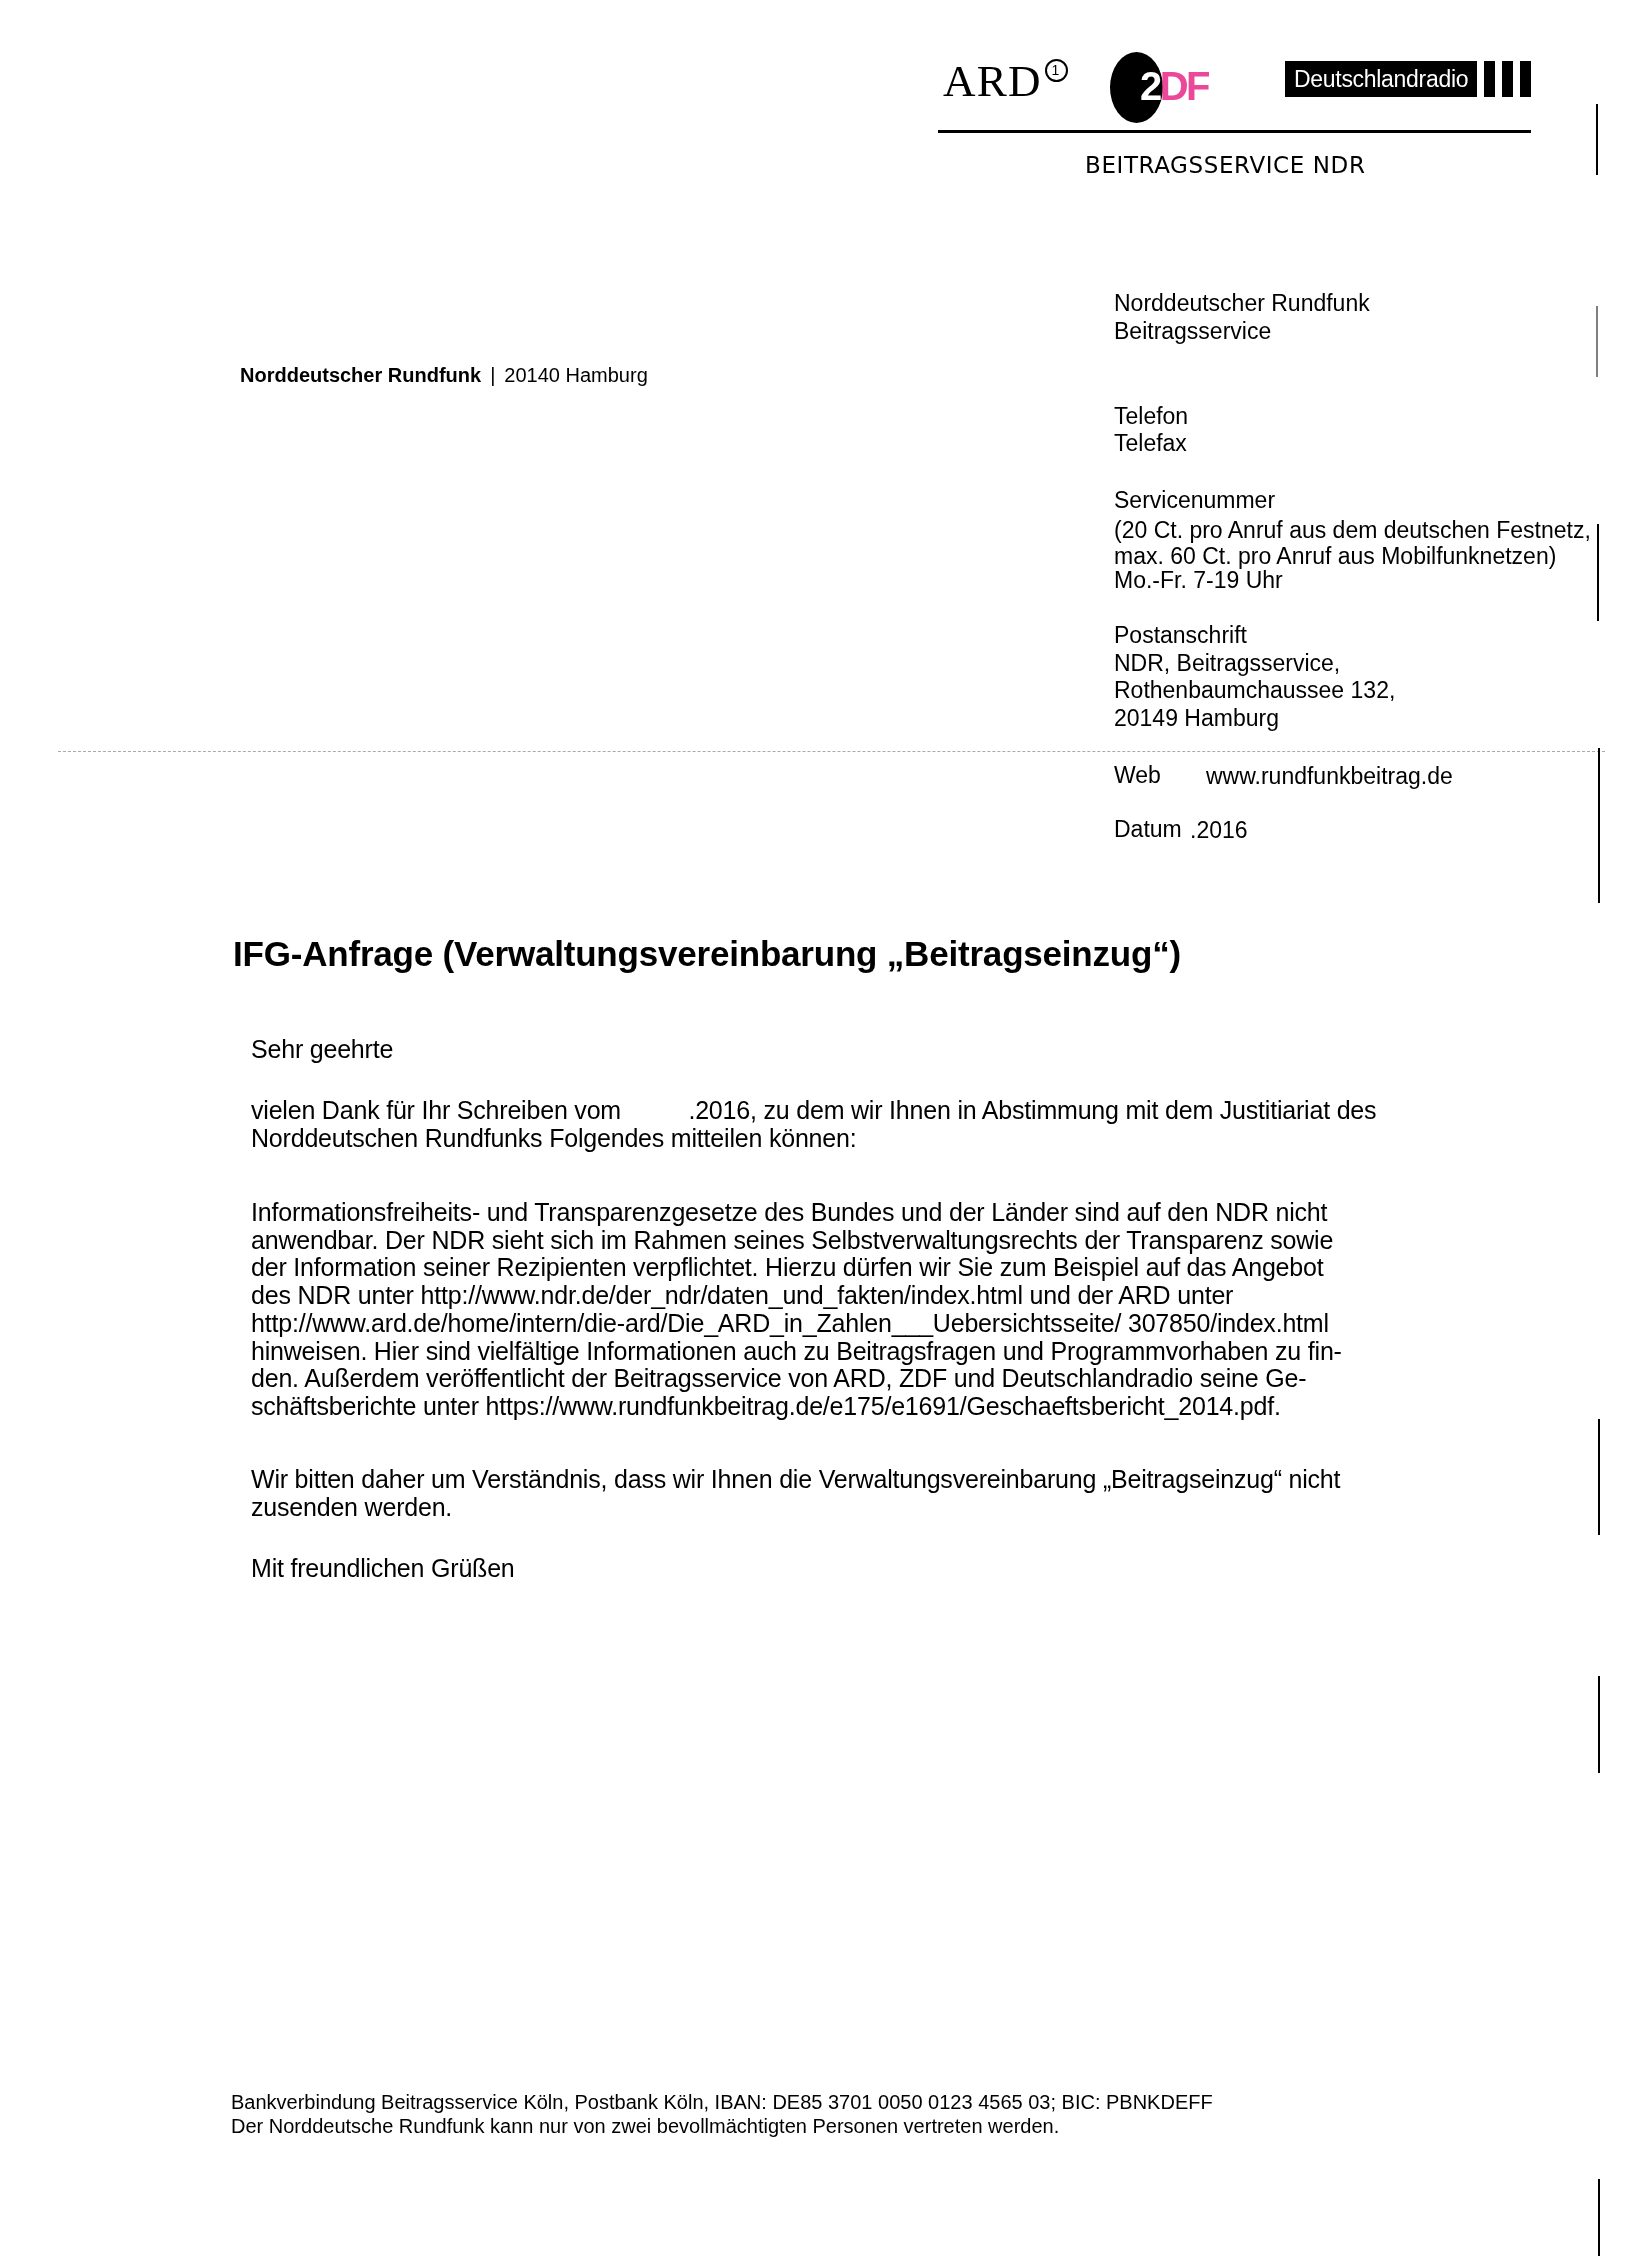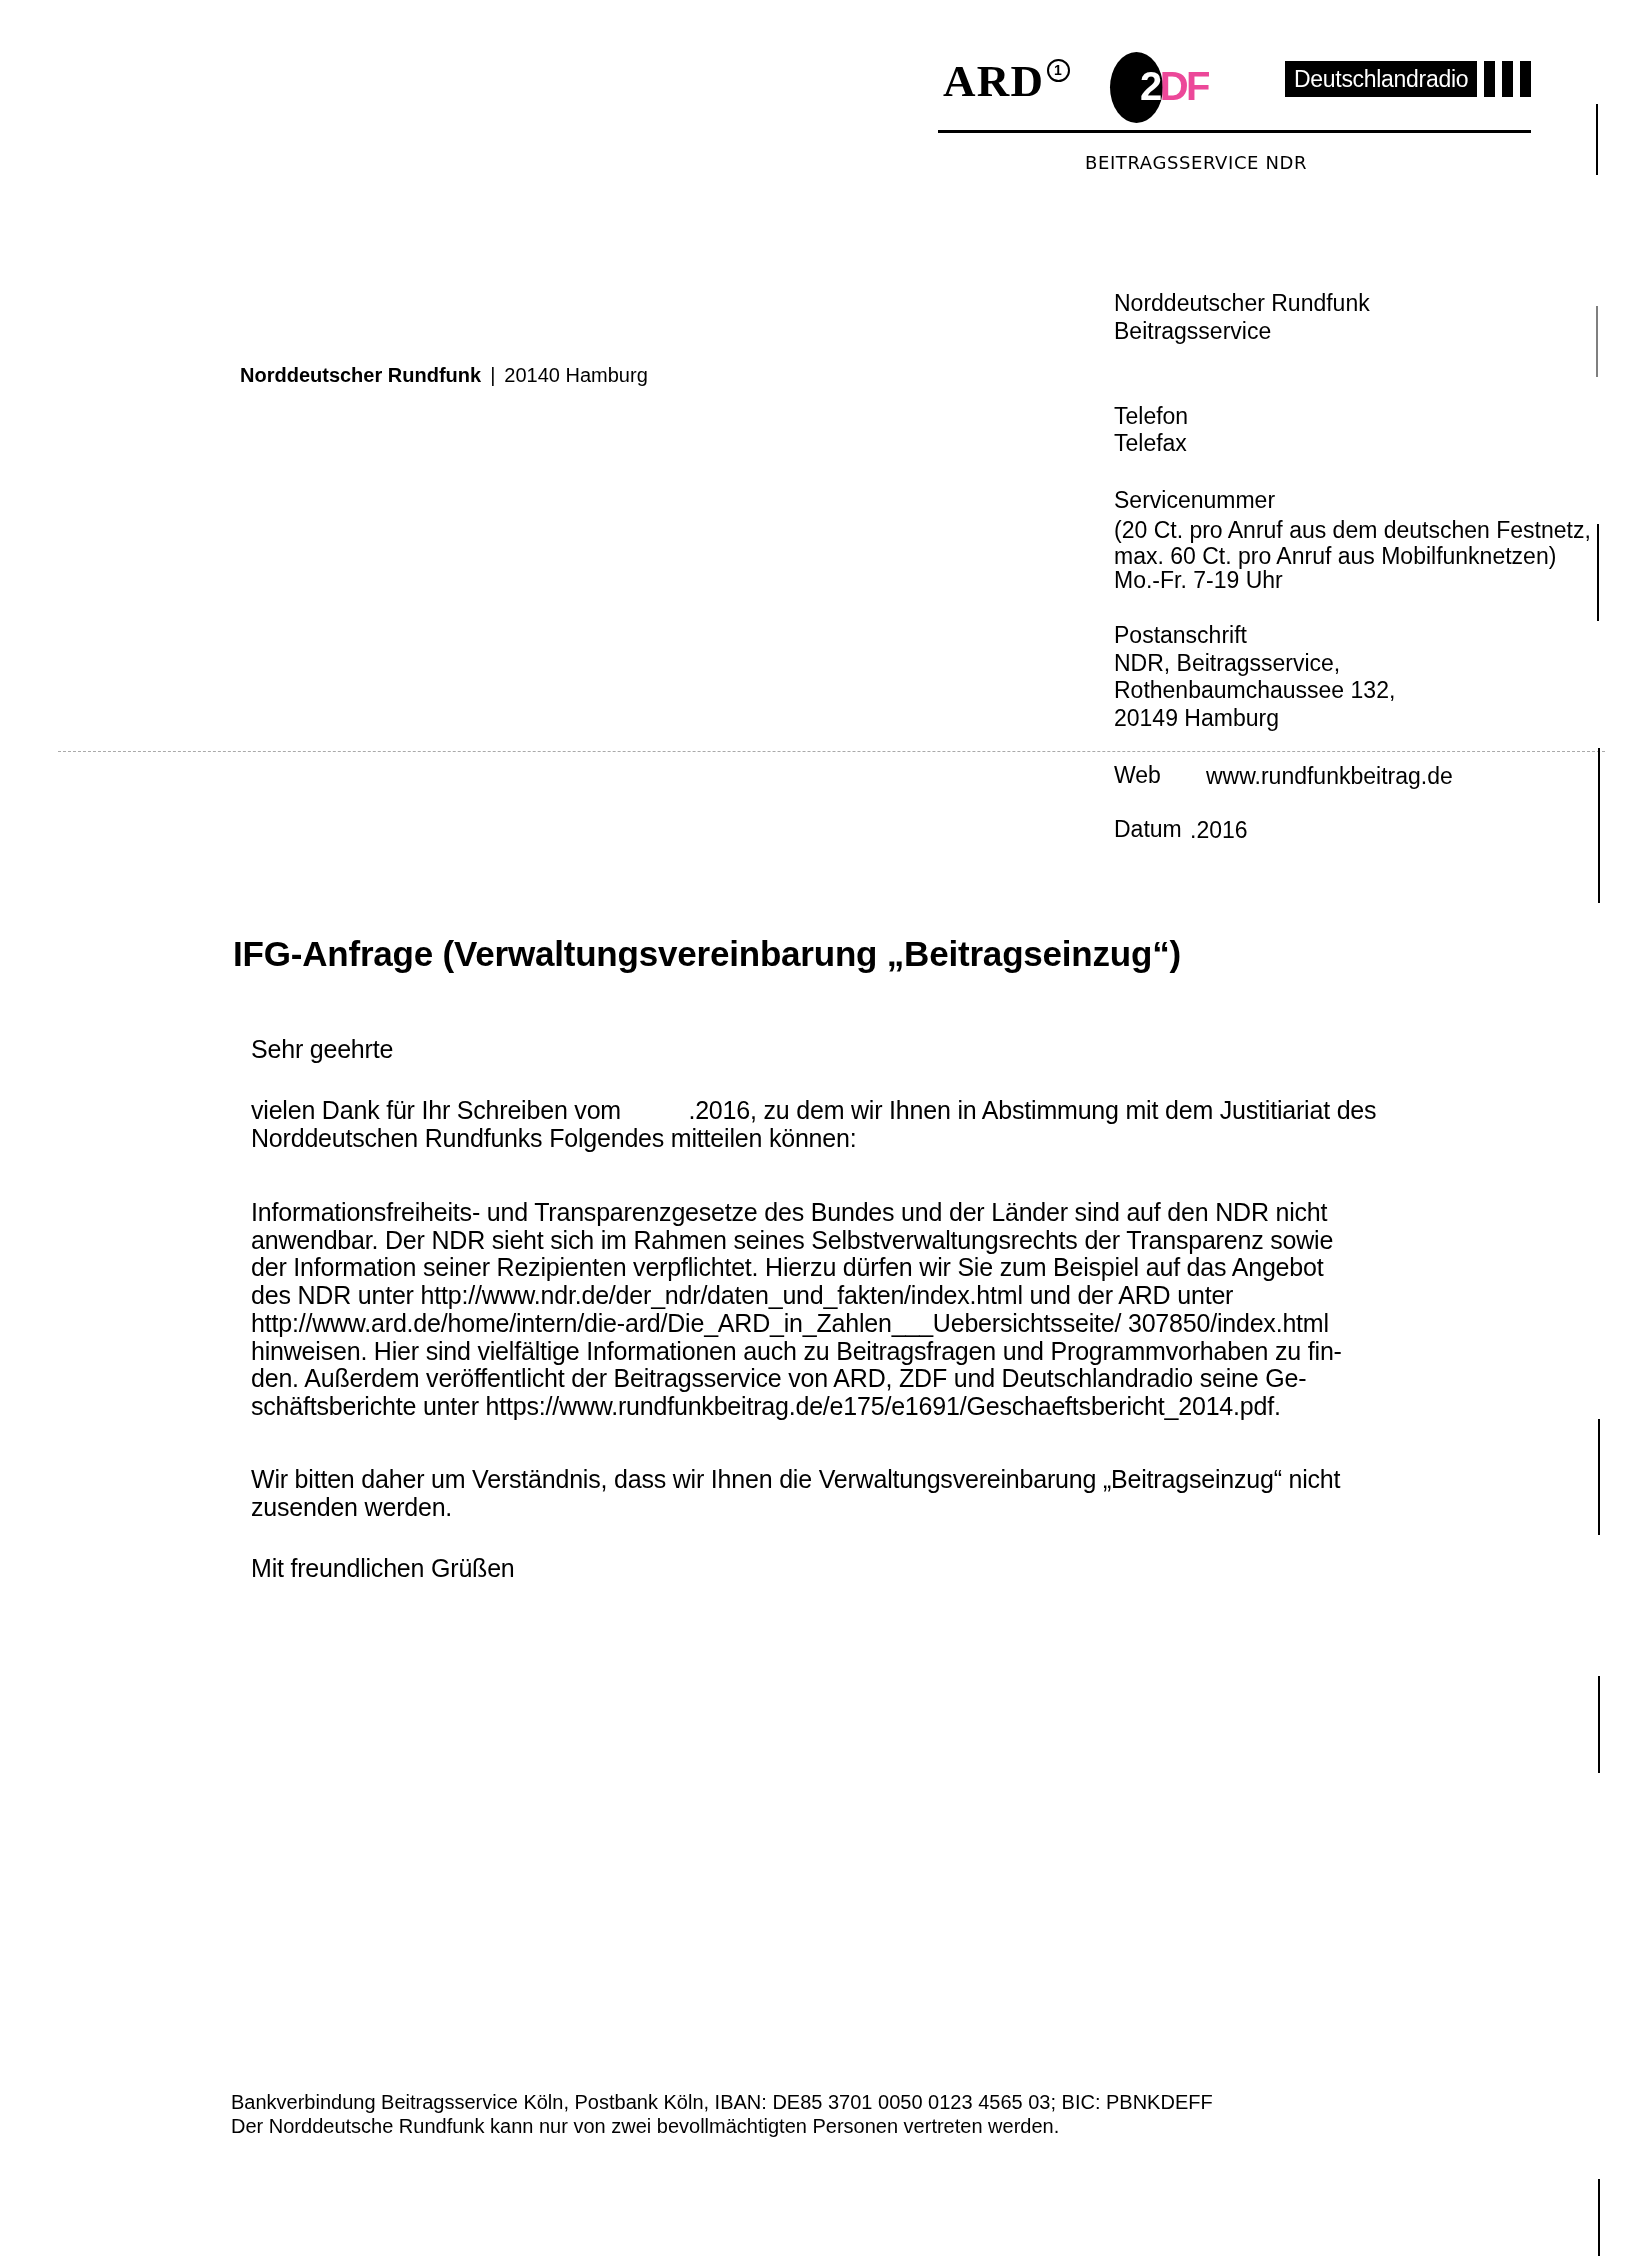--- a/index.html
+++ b/index.html
@@ -3,32 +3,32 @@
 <meta charset="utf-8">
 <style>
   html, body { margin: 0; padding: 0; background: #ffffff; }
   body {
     width: 1644px; height: 2261px; position: relative; overflow: hidden;
     font-family: "Liberation Sans", sans-serif; color: #000;
   }
   .abs { position: absolute; }
 
   
-  #logo-ard { left: 943px; top: 59px; font-family: "Liberation Serif", serif; font-weight: bold; font-size: 45px; letter-spacing: 1.3px; line-height: 1; }
+  #logo-ard { left: 943px; top: 59px; font-family: "Liberation Serif", serif; font-weight: normal; font-size: 45px; letter-spacing: 1.3px; line-height: 1; }
   #logo-ard .ard-one { display: inline-block; width: 19.3px; height: 19.3px; border: 2.6px solid #000; border-radius: 50%; font-family: "Liberation Sans", sans-serif; font-size: 14px; line-height: 19.3px; text-align: center; vertical-align: top; margin-left: 2.6px; }
   #logo-zdf { left: 1110px; top: 52px; width: 58px; height: 71px; }
   #logo-zdf .disc { position: absolute; left: 0; top: 0; width: 53px; height: 71px; border-radius: 50%; background: #000; }
   #logo-zdf .txt { position: absolute; left: 30px; top: 14px; font-weight: bold; font-size: 40px; letter-spacing: -2.6px; color: #fff; line-height: 1; }
   #logo-zdf .txt .df { color: #ec4899; }
   #logo-dradio { left: 1285px; top: 61px; height: 36px; display: flex; align-items: stretch; }
   #logo-dradio .box { background: #000; color: #fff; font-weight: normal; font-size: 23px; padding: 0 9px; line-height: 36px; letter-spacing: -0.3px; }
   #logo-dradio .bar { background: #000; width: 11.6px; margin-left: 6.4px; }
 
   #header-rule { left: 938px; top: 130px; width: 593px; height: 2.6px; background: #000; }
-  #brand-subtitle { left: 1085px; top: 152px; font-family: "DejaVu Sans", sans-serif; font-size: 18px; letter-spacing: 0.6px; }
+  #brand-subtitle { left: 1085px; top: 152px; font-family: "DejaVu Sans", sans-serif; font-size: 23px; letter-spacing: 0.6px; }
 
   
   .info { left: 1114px; font-size: 23px; line-height: 28px; }
 
   #return-address { left: 240px; top: 364px; font-size: 20px; }
   #return-address .b { font-weight: bold; }
   #return-address .sep { margin: 0 9px; }
 
   
   #fold-line { left: 58px; top: 751px; width: 1547px; height: 0; border-top: 1.9px dashed #666; opacity: 0.55; }

